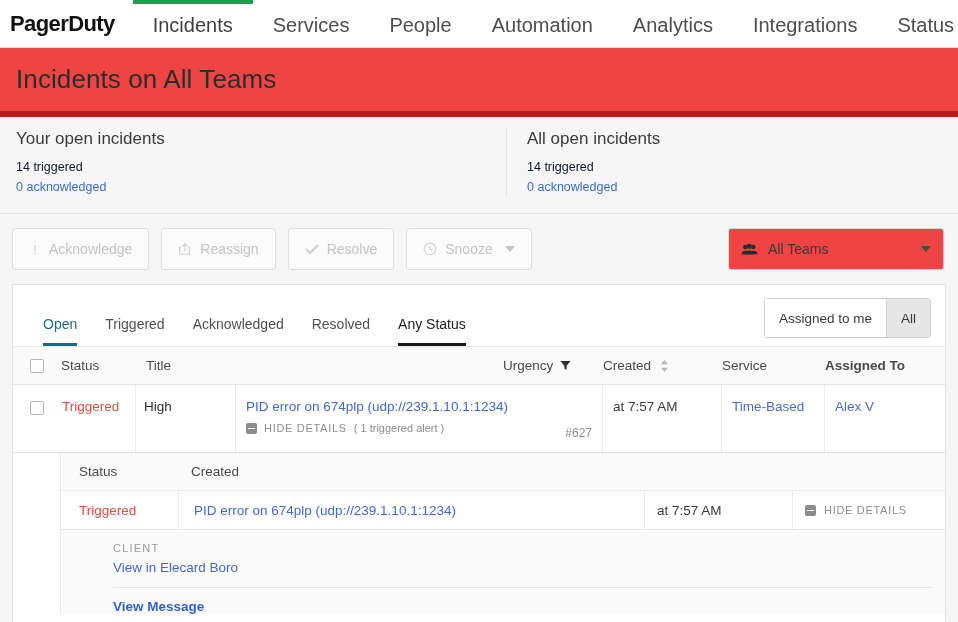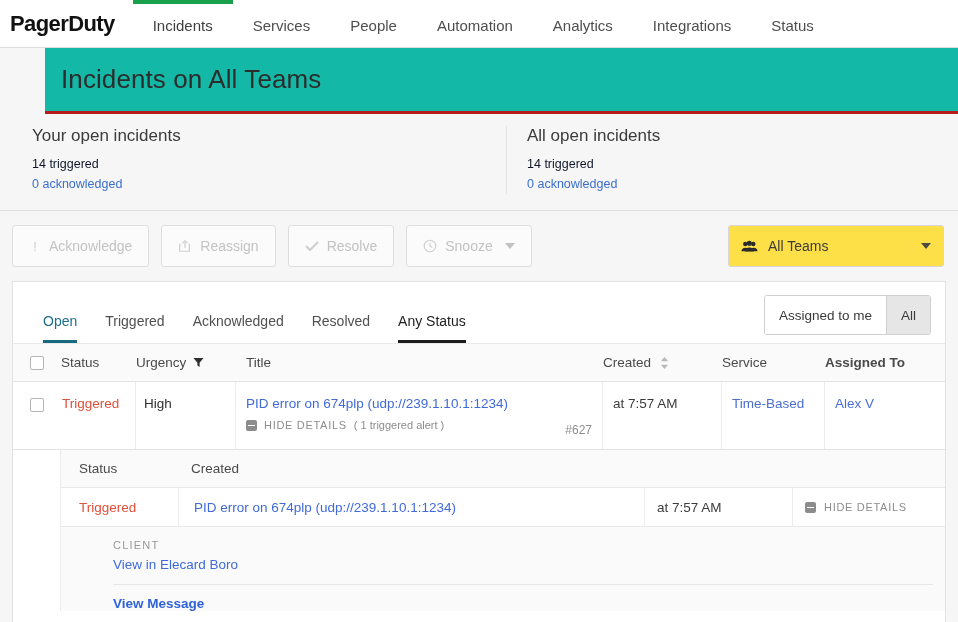--- a/index.html
+++ b/index.html
@@ -30,53 +30,52 @@
     font-weight: bold;
     letter-spacing: -0.6px;
     color: #111;
     text-align: center;
   }
   .navitems { display: flex; align-items: stretch; }
   .navitem {
     display: flex;
     align-items: center;
     padding: 0 20px;
-    font-size: 15px;
+    font-size: 20px;
     color: #4e4e4e;
     cursor: pointer;
     border-top: 4px solid transparent;
     position: relative;
   }
   .navitem.active {
     border-top-color: #18a04a;
     color: #3f3f3f;
   }
 
   
   .pagetitle-wrap {
-    background: #14b8a6;
-    border-bottom: 3px solid #b91c1c;
+    background: #ef4444;
+    border-bottom: 6px solid #b91c1c;
     padding: 16px 0 16px 16px;
-    margin-left: 45px;
   }
   .pagetitle {
     font-size: 26px;
     font-weight: normal;
     color: #2c2c2c;
     letter-spacing: 0.1px;
   }
 
   
   .summary {
     display: flex;
     background: #f6f6f6;
     border-bottom: 1px solid #e0e0e0;
     padding: 12px 0 16px 0;
   }
-  .summary-col { padding-left: 32px; }
+  .summary-col { padding-left: 16px; }
   .summary-col.left { width: 506px; }
   .summary-col.right { flex: 1; border-left: 1px solid #e4e4e4; padding-left: 20px; }
   .summary-title {
     font-size: 17px;
     color: #3b3b3b;
     margin-bottom: 8px;
     font-weight: normal;
   }
   .summary-line { font-size: 12.5px; line-height: 20px; cursor: pointer; }
   .summary-line.triggered { color: #0f172a; }
@@ -124,21 +123,21 @@
     color: #9a9a9a;
     font-family: "Liberation Sans", sans-serif;
     margin-right: 12px;
   }
   .goto-input::placeholder { color: #9a9a9a; font-style: italic; }
   .teams-select {
     width: 216px;
     height: 42px;
     border: 1px solid #d7d7d7;
     border-radius: 3px;
-    background: #fde047;
+    background: #ef4444;
     display: flex;
     align-items: center;
     padding: 0 12px;
     font-size: 14px;
     color: #3a3a3a;
     cursor: pointer;
   }
   .teams-select .tcaret {
     margin-left: auto;
     width: 0; height: 0;
@@ -435,29 +434,29 @@
       <div class="toggle">Assigned to me</div>
       <div class="toggle on">All</div>
     </div>
   </div>
 
   <div class="thead">
     <div class="th c-check">
       <span class="chk"></span>
     </div>
     <div class="th c-status">Status</div>
+    <div class="th c-title">Title</div>
     <div class="th c-urg">
       <span>Urgency</span>
       <span class="funnel">
         <svg width="11" height="11" viewBox="0 0 12 12" fill="#2e2e2e">
             <path d="M0.5 1 H11.5 L7.2 6.2 V11 L4.8 9.4 V6.2 Z"></path>
           </svg>
       </span>
     </div>
-    <div class="th c-title">Title</div>
     <div class="th c-created">
       <span>Created</span>
       <span class="sorticon">
         <svg width="9" height="12" viewBox="0 0 10 14" fill="#b9b9b9">
             <path d="M5 0 L9.2 5 H0.8 Z"></path>
             <path d="M5 14 L0.8 9 H9.2 Z"></path>
           </svg>
       </span>
     </div>
     <div class="th c-service">Service</div>

